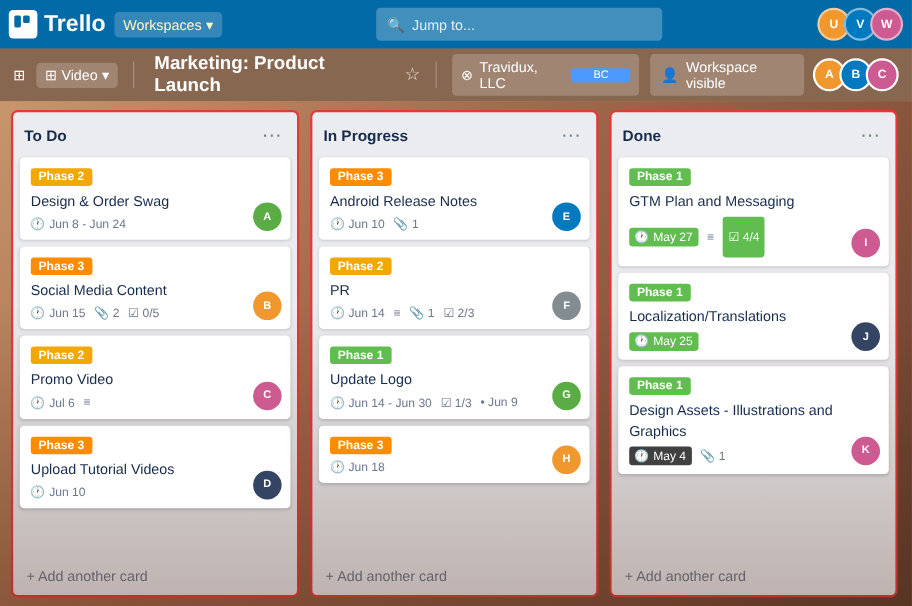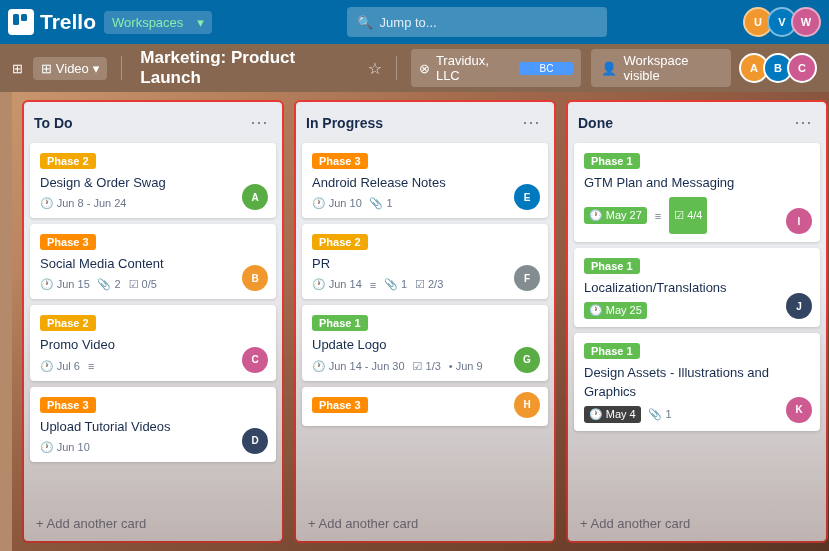--- a/index.html
+++ b/index.html
@@ -16,21 +16,21 @@
     }
     .nav-logo {
       display: flex; align-items: center; gap: 6px; color: white; font-weight: 700; font-size: 21px;
     }
     .nav-logo .trello-icon {
       width: 26px; height: 26px; background: white; border-radius: 4px;
       display: flex; align-items: center; justify-content: center;
     }
     .nav-logo .trello-icon svg { width: 18px; height: 18px; }
     .nav-workspaces {
-      display: flex; align-items: center; gap: 14px; color: #86efac; font-size: 13px;
+      display: flex; align-items: center; gap: 4px; color: #fef9c3; font-size: 13px;
       background: rgba(255,255,255,0.2); border-radius: 4px; padding: 4px 8px; cursor: pointer;
     }
     .nav-search {
       flex: 1; max-width: 260px; margin: 0 auto;
       background: rgba(255,255,255,0.25); border: none; border-radius: 4px;
       height: 30px; display: flex; align-items: center; padding: 0 10px; gap: 6px; cursor: pointer;
     }
     .nav-search span { color: rgba(255,255,255,0.85); font-size: 13px; }
     .nav-right { margin-left: auto; display: flex; align-items: center; gap: 6px; }
     .avatar-group { display: flex; align-items: center; }
@@ -65,21 +65,20 @@
 
     
     .board-area {
       display: flex;
       height: calc(551px - 44px - 48px);
       padding: 8px 10px;
       gap: 10px;
       overflow-x: auto;
       background: linear-gradient(135deg, #c8956c 0%, #a0674a 40%, #7a4a35 80%, #5c3a2a 100%);
       position: relative;
-      margin-left: 12px;
     }
 
     
     .board-area::before {
       content: '';
       position: absolute;
       bottom: 0; left: 0; right: 0; height: 60%;
       background: linear-gradient(180deg, transparent 0%, rgba(80,40,20,0.3) 100%);
       pointer-events: none;
     }
@@ -274,21 +273,23 @@
             <span class="meta-item">🕐 Jun 14</span>
             <span class="meta-item">≡</span>
             <span class="meta-item">📎 1</span>
             <span class="meta-item">☑ 2/3</span>
           </div><div class="avatar-placeholder" style="background: rgb(131, 140, 145); width: 26px; height: 26px; border-radius: 50%; position: absolute; bottom: 8px; right: 8px; font-size: 10px;">F</div></div>
         <div class="card"><div class="phase-badge phase-1">Phase 1</div><div class="card-title">Update Logo</div><div class="card-meta">
             <span class="meta-item">🕐 Jun 14 - Jun 30</span>
             <span class="meta-item">☑ 1/3</span>
             <span class="meta-item">• Jun 9</span>
           </div><div class="avatar-placeholder" style="background: rgb(90, 172, 68); width: 26px; height: 26px; border-radius: 50%; position: absolute; bottom: 8px; right: 8px; font-size: 10px;">G</div></div>
-        <div class="card"><div class="phase-badge phase-3">Phase 3</div><div class="avatar-placeholder" style="background: rgb(240, 152, 45); width: 26px; height: 26px; border-radius: 50%; position: absolute; bottom: 8px; right: 8px; font-size: 10px;">H</div></div>
+        <div class="card"><div class="phase-badge phase-3">Phase 3</div><div class="card-meta">
+            <span class="meta-item">🕐 Jun 18</span>
+          </div><div class="avatar-placeholder" style="background: rgb(240, 152, 45); width: 26px; height: 26px; border-radius: 50%; position: absolute; bottom: 8px; right: 8px; font-size: 10px;">H</div></div>
       </div>
       <div class="add-card-btn">+ Add another card</div>
     </div>
     <div class="column">
       <div class="column-header">
         <span class="column-title">Done</span>
         <span class="col-menu-btn">···</span>
       </div>
       <div class="cards-container">
         <div class="card"><div class="phase-badge phase-1">Phase 1</div><div class="card-title">GTM Plan and Messaging</div><div class="card-meta">

